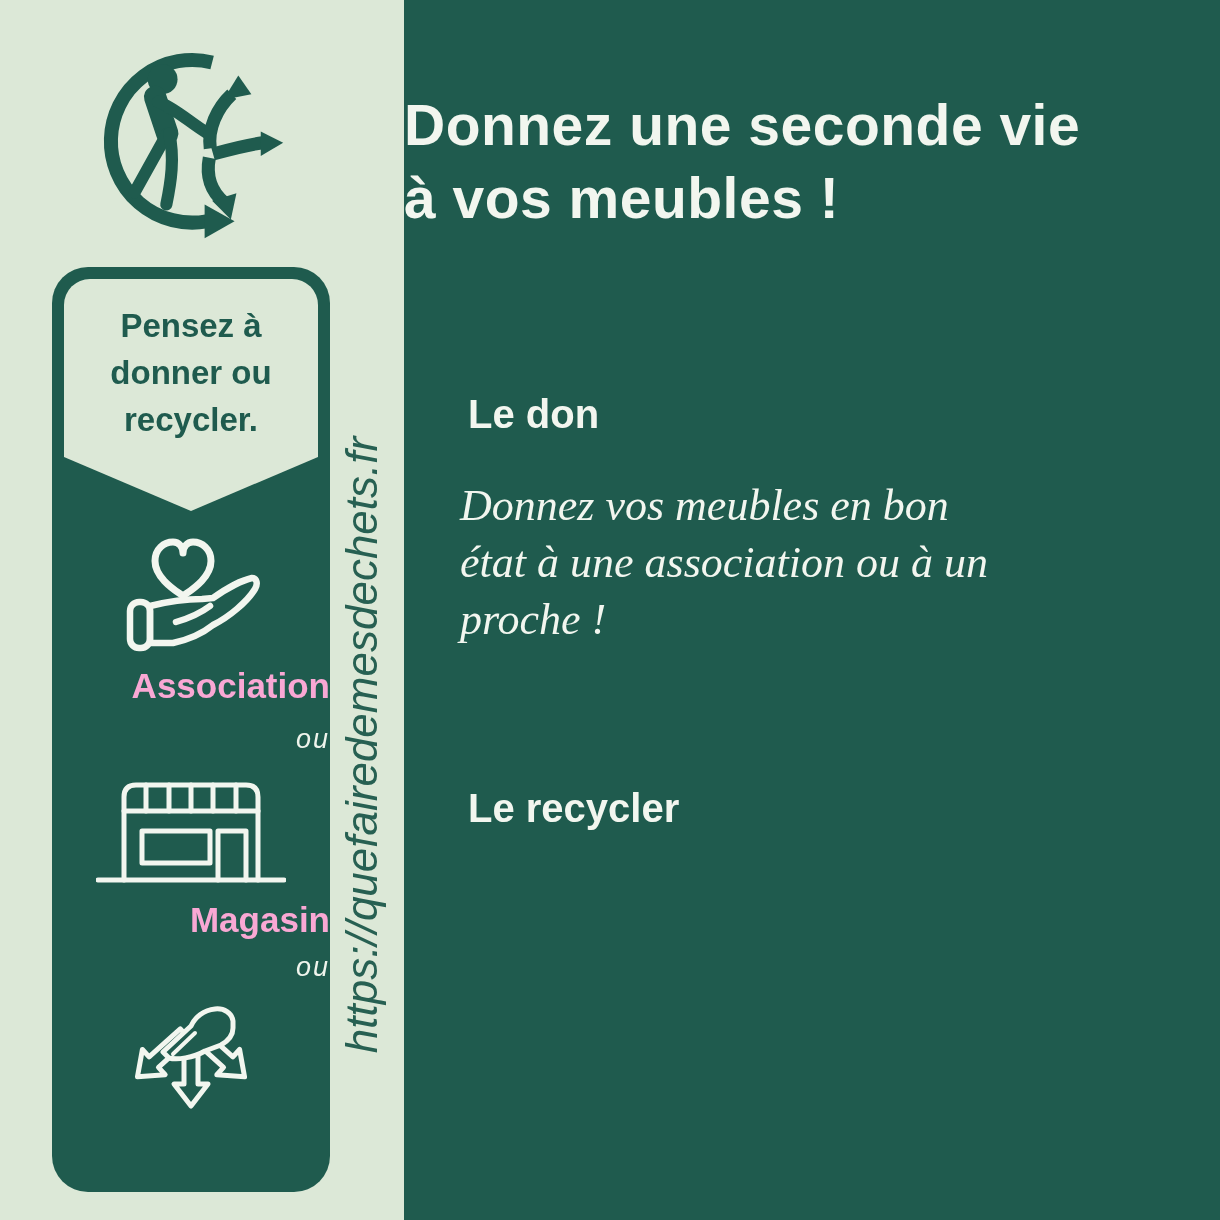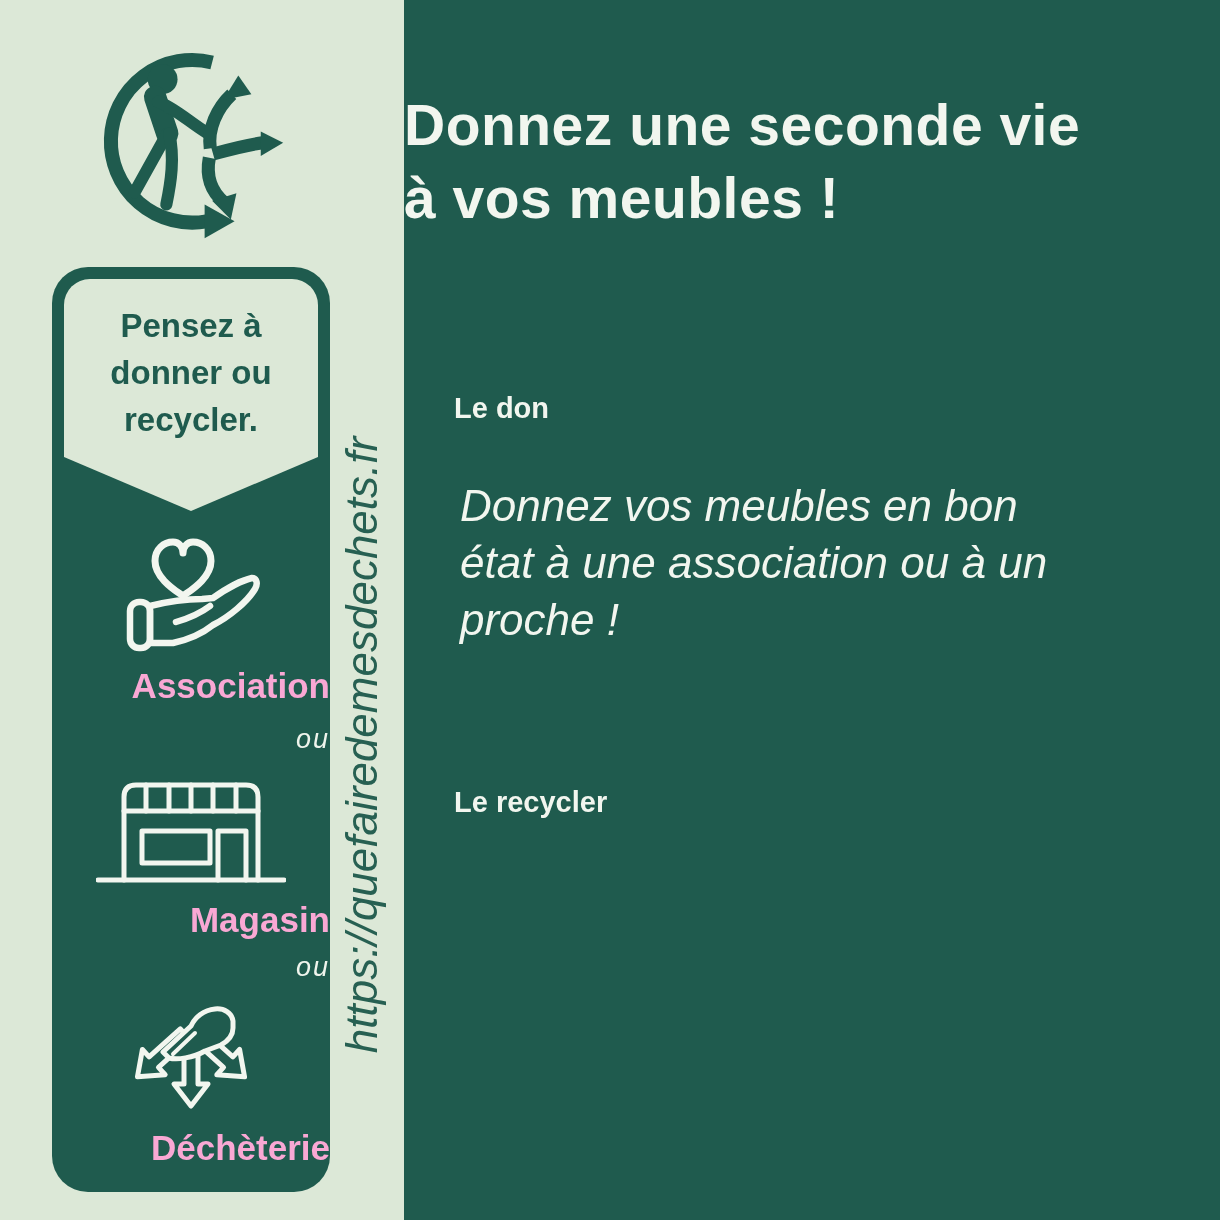--- a/index.html
+++ b/index.html
@@ -8,28 +8,28 @@
     background:#dce8d7;
     font-family:"Liberation Sans",sans-serif;
   }
   .right-panel{position:absolute;left:404px;top:0;width:816px;height:1220px;background:#1f5b4e;}
   .main-title{
     position:absolute;left:404px;top:68px;width:816px;
     text-align:left;font-size:57px;font-weight:bold;color:#f2f6ef;
     line-height:1.28;white-space:pre-line;letter-spacing:0.5px;margin-top:21px;
   }
   .section-heading{
-    position:absolute;left:454px;font-size:29px;font-weight:bold;color:#f2f6ef;
+    position:absolute;left:468px;font-size:40px;font-weight:bold;color:#f2f6ef;
   }
   .section-body{
     position:absolute;left:460px;width:710px;font-size:44px;font-style:italic;
     color:#f2f6ef;line-height:1.3;white-space:pre-line;
   }
   .heading-don{top:392px;}
-  .body-don{top:477px;}
+  .body-don{top:477px;font-family:Liberation Serif, serif;}
   .heading-recyclage{top:786px;}
   .body-recyclage{top:868px;}
 
   .side-column{
     position:absolute;left:52px;top:267px;width:278px;height:925px;
     background:#1f5b4e;border-radius:36px;
   }
   .pennant{
     position:absolute;left:12px;top:12px;width:254px;height:232px;
     background:#dce8d7;border-radius:26px 26px 0 0;
@@ -132,19 +132,18 @@
       </g>
       <g transform="translate(56,34) rotate(48)">
         <path class="ln" stroke-width="5" d="M-7,0 L7,0 L7,42 L17,42 L0,64 L-17,42 L-7,42 Z"></path>
       </g>
       <g transform="translate(68,34) rotate(-48)">
         <path class="ln" stroke-width="5" d="M-7,0 L7,0 L7,42 L17,42 L0,64 L-17,42 L-7,42 Z"></path>
       </g>
       <path class="fillhand" stroke-width="5" d="M34,52 L62,26 C66,17 75,10 86,9 C95,8 103,13 104,21 L104,28 C104,35 99,41 92,45 L76,51 C64,58 48,60 40,58 Z"></path>
       <path class="ln" stroke-width="4" d="M44,54 L66,33"></path>
     </svg>
-    <div class="option-label" style="top:861px;">Déchèterie</div>
 
   </div>
 
   <div class="url-vertical">https://quefairedemesdechets.fr</div>
 
 </div>
 
 </body></html>

